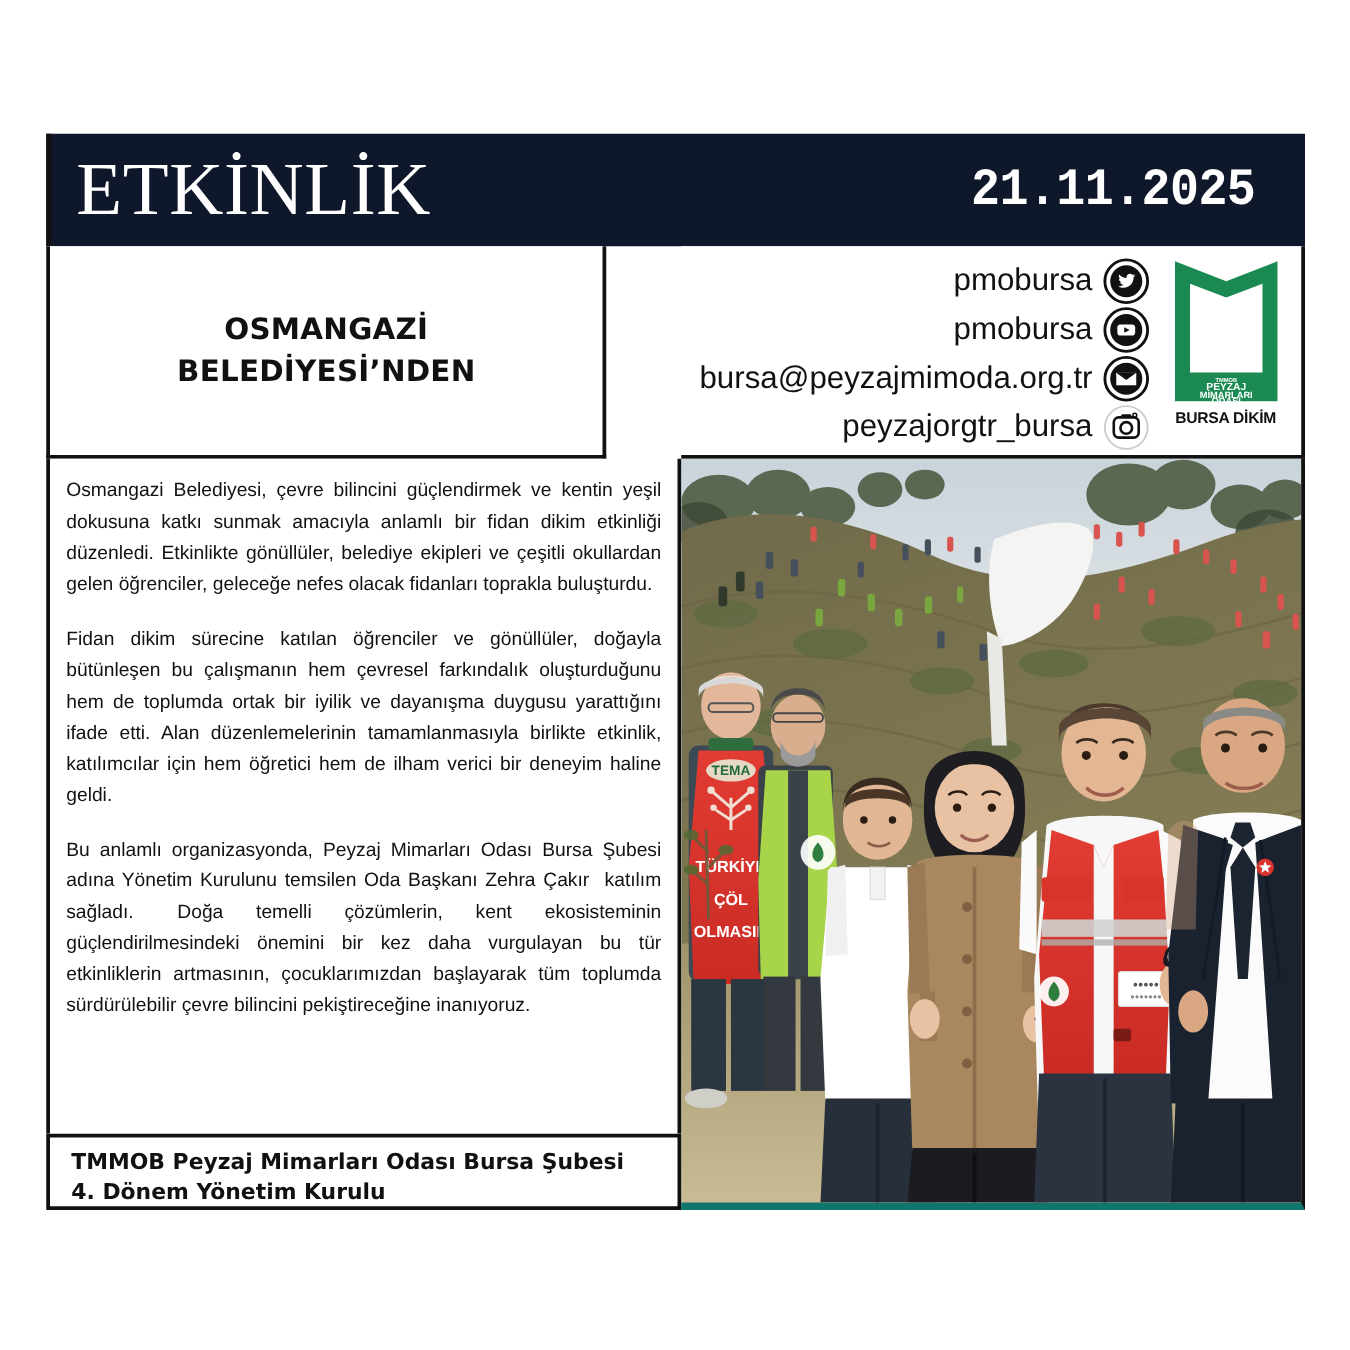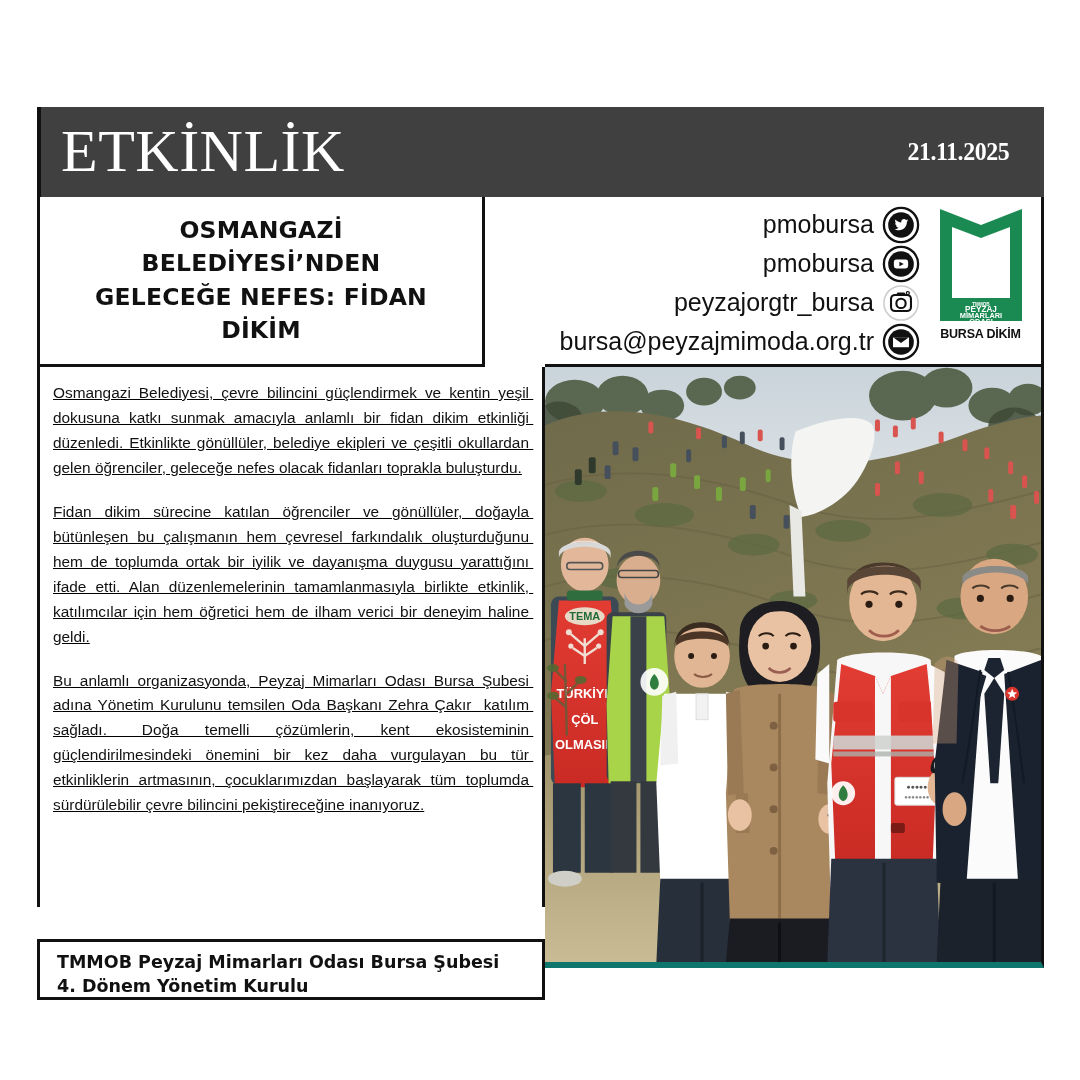--- a/index.html
+++ b/index.html
@@ -22,44 +22,44 @@
     height: 861px;
     box-sizing: border-box;
   }
 
   
   .header {
     position: absolute;
     left: 0; top: 0;
     width: 1007px;
     height: 90px;
-    background: #404040;
+    background: #0f172a;
     border-left: 4px solid #111111;
     box-sizing: border-box;
   }
   .header-title {
     position: absolute;
     left: 20px;
     top: 50%;
     transform: translateY(-52%);
     color: #ffffff;
     font-family: "Liberation Serif", serif;
     font-size: 60px;
     line-height: 1;
     letter-spacing: 0.5px;
   }
   .header-date {
     position: absolute;
     right: 30px;
     top: 50%;
     transform: translateY(-50%);
     color: #ffffff;
-    font-family: Liberation Serif, serif;
+    font-family: Liberation Mono, monospace;
     font-weight: bold;
-    font-size: 26px;
+    font-size: 42px;
     letter-spacing: -0.5px;
     transform-origin: right center;
   }
   .header-date span { display:inline-block; transform: scaleX(0.92); }
 
   
   .title-box {
     position: absolute;
     left: 0; top: 90px;
     width: 448px;
@@ -86,21 +86,20 @@
   .body-box {
     position: absolute;
     left: 0; top: 260px;
     width: 508px;
     height: 540px;
     border-left: 3px solid #111111;
     border-right: 3px solid #111111;
     box-sizing: border-box;
     background: #ffffff;
     padding: 14px 13px 0 13px;
-    text-decoration: underline;
   }
   .body-box p {
     margin: 0 0 19px 0;
     font-family: "Liberation Sans", sans-serif;
     font-size: 15.4px;
     line-height: 1.62;
     color: #111111;
     text-align: justify;
     white-space: pre-wrap;
   }
@@ -108,21 +107,20 @@
 
   .footer-box {
     position: absolute;
     left: 0; top: 800px;
     width: 508px;
     height: 61px;
     border: 3px solid #111111;
     box-sizing: border-box;
     background: #ffffff;
     padding: 9px 0 0 17px;
-    margin-top: 32px;
   }
   .footer-text {
     font-family: "DejaVu Sans", sans-serif;
     font-weight: bold;
     font-size: 17.5px;
     line-height: 1.35;
     color: #111111;
     white-space: pre-line;
   }
 
@@ -206,21 +204,20 @@
 <div id="poster">
 
   <div class="header">
     <div class="header-title">ETKİNLİK</div>
     <div class="header-date"><span>21.11.2025</span></div>
   </div>
 
   <div class="title-box">
     <div class="title-text">
       <div>OSMANGAZİ BELEDİYESİ’NDEN</div>
-      <div>GELECEĞE NEFES: FİDAN DİKİM</div>
     </div>
   </div>
 
   <div class="contact-box">
     <div class="contact-list">
 
       <div class="contact-row">
         <span class="contact-label">pmobursa</span>
         <svg class="ico" viewBox="0 0 40 40">
           <circle cx="20" cy="20" r="18" fill="none" stroke="#111" stroke-width="2.4"></circle>
@@ -233,38 +230,38 @@
         <span class="contact-label">pmobursa</span>
         <svg class="ico" viewBox="0 0 40 40">
           <circle cx="20" cy="20" r="18" fill="none" stroke="#111" stroke-width="2.4"></circle>
           <circle cx="20" cy="20" r="13.5" fill="#111"></circle>
           <rect x="12.5" y="15.3" width="15" height="9.4" rx="2.6" fill="#fff"></rect>
           <path d="M18.3 17.7l4.6 2.3-4.6 2.3z" fill="#111"></path>
         </svg>
       </div>
 
       <div class="contact-row">
+        <span class="contact-label">bursa@peyzajmimoda.org.tr</span>
+        <svg class="ico" viewBox="0 0 40 40">
+          <circle cx="20" cy="20" r="18" fill="none" stroke="#111" stroke-width="2.4"></circle>
+          <circle cx="20" cy="20" r="13.5" fill="#111"></circle>
+          <rect x="11.6" y="15" width="16.8" height="10.5" fill="#fff"></rect>
+          <path d="M11.6 15l8.4 6 8.4-6z" fill="#111"></path>
+          <path d="M11.6 15.9l8.4 6 8.4-6v0.9l-8.4 6-8.4-6z" fill="#fff"></path>
+        </svg>
+      </div>
+
+      <div class="contact-row">
         <span class="contact-label">peyzajorgtr_bursa</span>
         <svg class="ico" viewBox="0 0 40 40">
           <circle cx="20" cy="20" r="18" fill="none" stroke="#cccccc" stroke-width="1.6"></circle>
           <rect x="9.5" y="11.5" width="21" height="17" rx="4.2" fill="none" stroke="#111" stroke-width="2.2"></rect>
           <circle cx="20" cy="20.4" r="4.9" fill="none" stroke="#111" stroke-width="2.2"></circle>
           <path d="M14.6 11.5l1.8-2.6h7.2l1.8 2.6z" fill="#111"></path>
           <circle cx="27.2" cy="9.6" r="1.6" fill="none" stroke="#111" stroke-width="1.3"></circle>
-        </svg>
-      </div>
-
-      <div class="contact-row">
-        <span class="contact-label">bursa@peyzajmimoda.org.tr</span>
-        <svg class="ico" viewBox="0 0 40 40">
-          <circle cx="20" cy="20" r="18" fill="none" stroke="#111" stroke-width="2.4"></circle>
-          <circle cx="20" cy="20" r="13.5" fill="#111"></circle>
-          <rect x="11.6" y="15" width="16.8" height="10.5" fill="#fff"></rect>
-          <path d="M11.6 15l8.4 6 8.4-6z" fill="#111"></path>
-          <path d="M11.6 15.9l8.4 6 8.4-6v0.9l-8.4 6-8.4-6z" fill="#fff"></path>
         </svg>
       </div>
 
     </div>
 
     <div class="logo-wrap">
       <svg class="logo-svg" viewBox="0 0 86 120">
         <path d="M2 4 L43 20 L84 4 L84 116 L2 116 Z" fill="#1B8A52"></path>
         <path d="M14 22 L43 33 L72 22 L72 93 L14 93 Z" fill="#ffffff"></path>
         <text x="43" y="100.5" text-anchor="middle" fill="#ffffff" font-family="'Liberation Sans', sans-serif" font-size="4.6" font-weight="bold">TMMOB</text>

